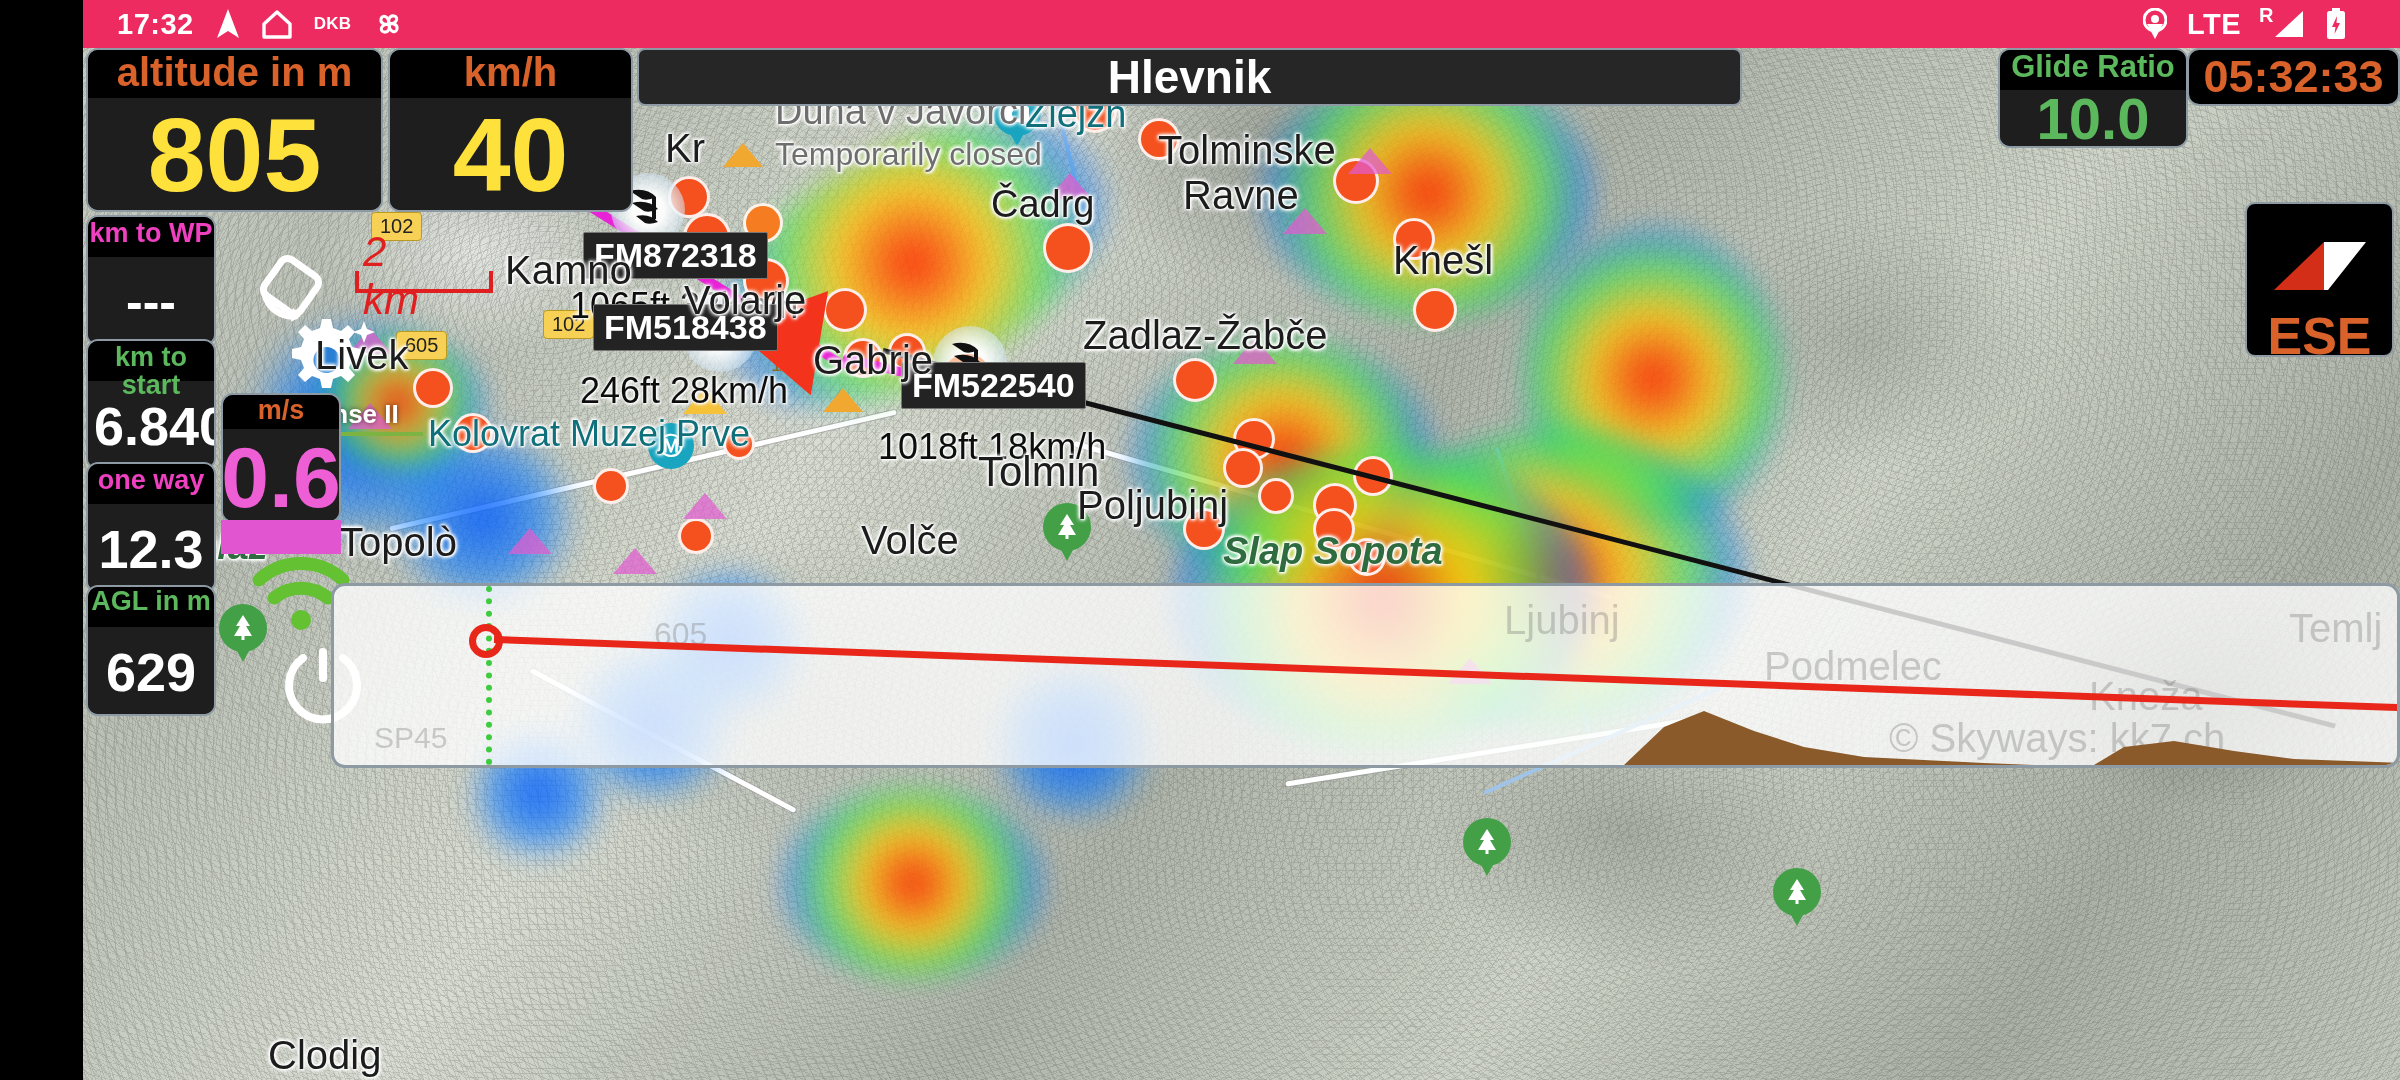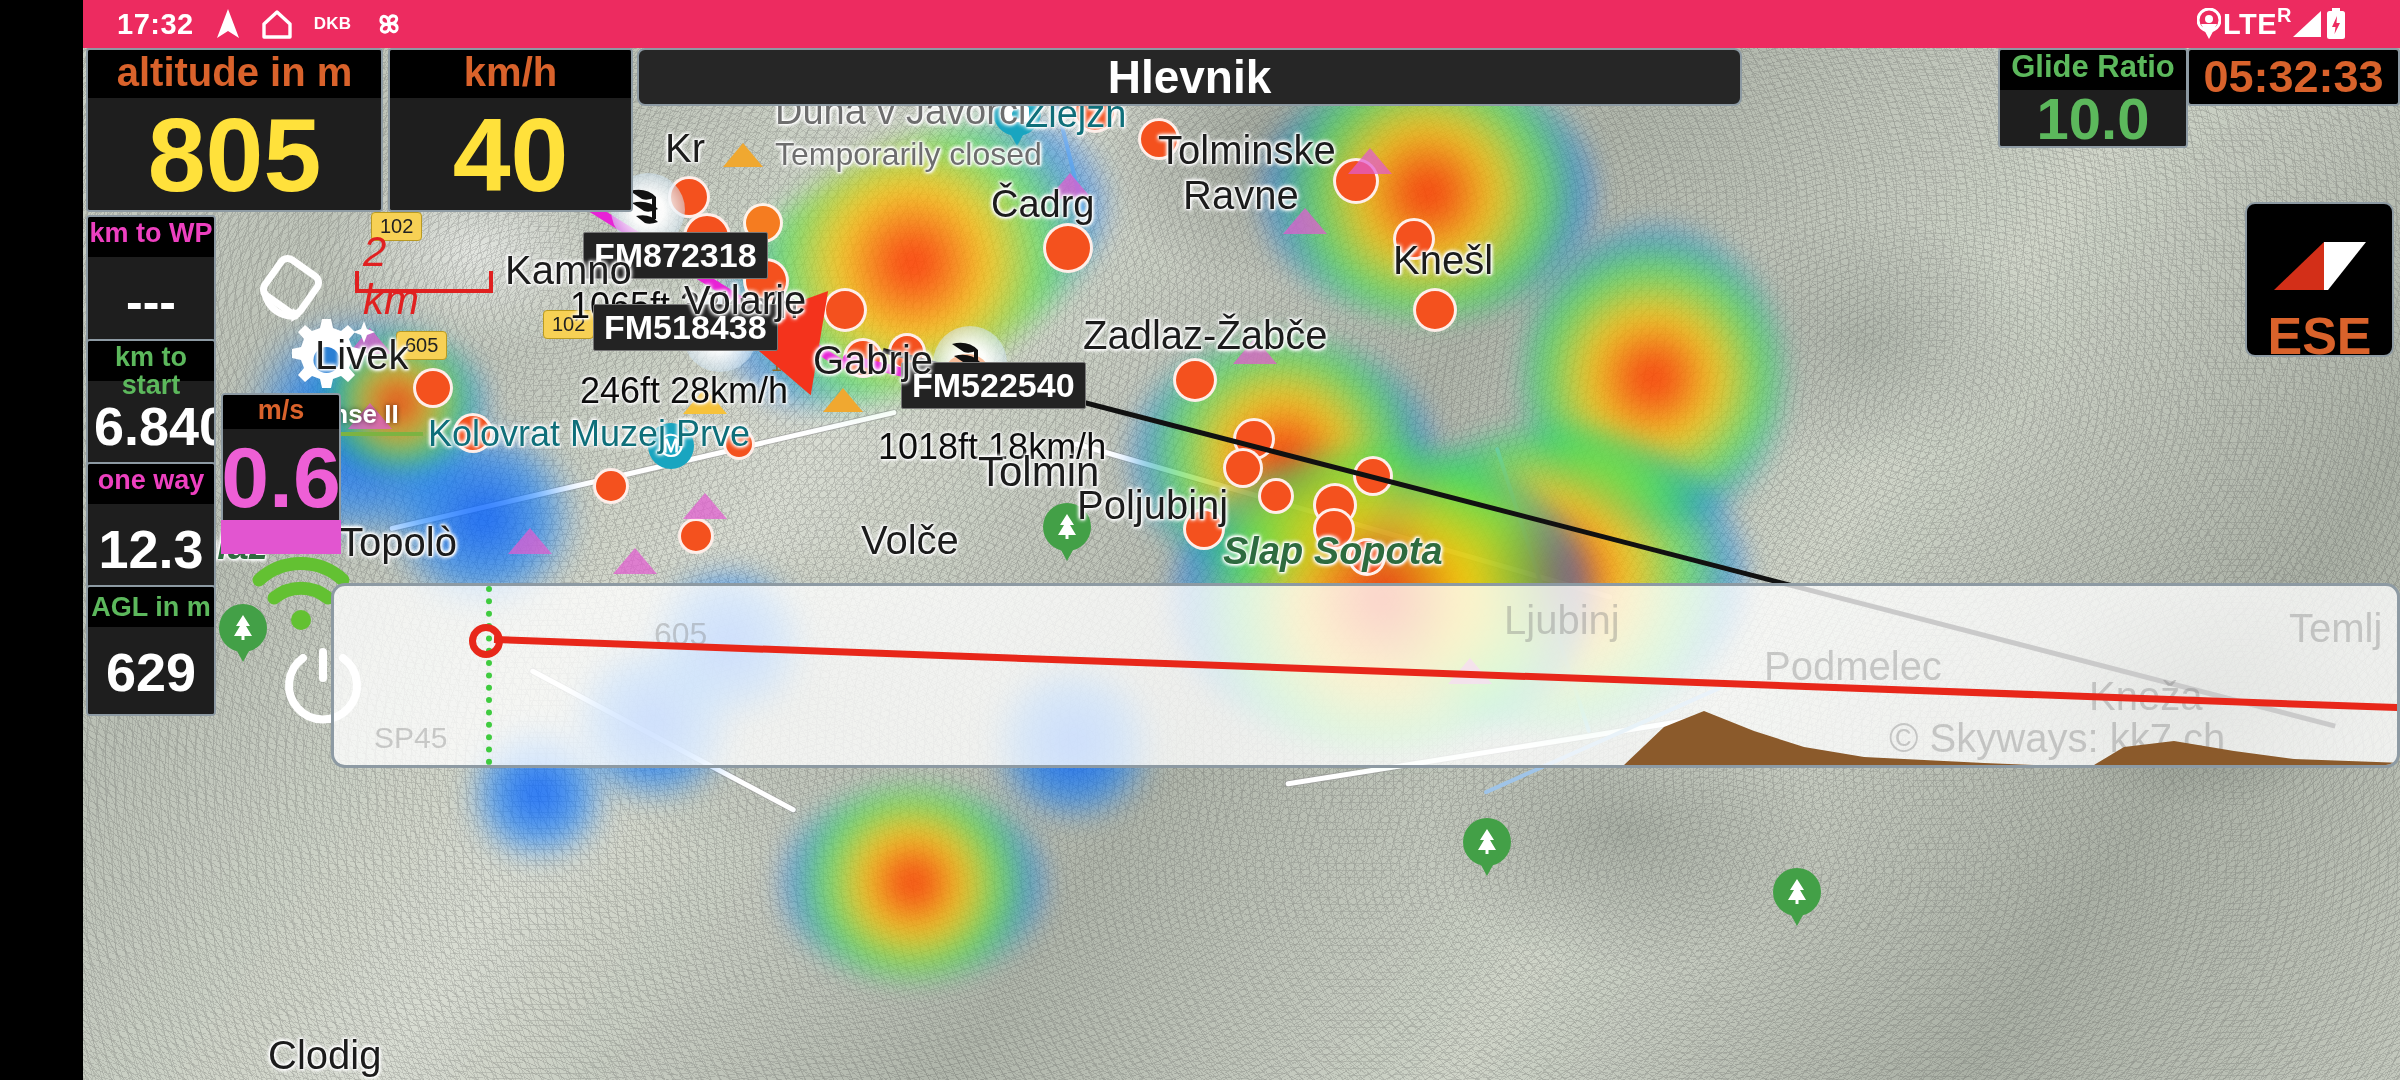--- a/index.html
+++ b/index.html
@@ -8,21 +8,21 @@
 
   #root { position:relative; width:2400px; height:1080px; background:#000; }
 
   
   .gutter-left { position:absolute; left:0; top:0; width:83px; height:1080px; background:#000; z-index:60; }
 
   
   .statusbar { position:absolute; left:83px; top:0; width:2317px; height:48px;
                background:#ED2B60; display:flex; align-items:center; z-index:50; color:#fff; }
   .sb-left { display:flex; align-items:center; gap:22px; padding-left:34px; }
-  .sb-right { margin-left:auto; display:flex; align-items:flex-start; gap:2px; padding-right:54px; }
+  .sb-right { margin-left:auto; display:flex; align-items:flex-start; gap:20px; padding-right:54px; }
   .sb-time { font-size:29px; font-weight:700; letter-spacing:.5px; }
   .sb-lte { font-size:29px; font-weight:700; letter-spacing:.5px; }
   .sb-icon { display:flex; align-items:center; }
   .dkb { font-size:17px; font-weight:700; letter-spacing:.3px; }
 
   
   .map { position:absolute; left:83px; top:48px; width:2317px; height:1032px; overflow:hidden; background:#cfd3c8; }
   .map-base {
     position:absolute; inset:-40px;
     background:
@@ -93,21 +93,21 @@
 
   
   .rot-icon { position:absolute; width:96px; height:96px; }
 
   
   .ai-sense { position:absolute; text-align:center; }
   .ai-sense .lbl { color:#fff; font-size:26px; font-weight:700; text-shadow:0 0 5px rgba(0,0,0,.6); margin-top:-4px; }
   .ai-sense .bar { height:4px; background:#7CB342; margin-top:2px; }
 
   
-  .w { position:absolute; border-radius:4px; background:#1e1e1e;
+  .w { position:absolute; border-radius:12px; background:#1e1e1e;
        border:2px solid #8d9aa3; overflow:hidden; z-index:30; }
   .w .hd { background:#000; text-align:center; font-weight:700; line-height:1.05; }
   .w .vl { display:flex; align-items:center; justify-content:center; background:#1e1e1e; }
 
   .title-bar { position:absolute; background:#262626; border:2px solid #8d9aa3; border-radius:8px;
                display:flex; align-items:center; justify-content:center; z-index:30; }
   .title-bar span { color:#fff; font-size:46px; font-weight:700; }
 
   
   .profile { position:absolute; border:3px solid #8d9aa3; border-radius:14px;
@@ -437,21 +437,21 @@
     <div class="hd" style="color:#5CB85C;font-size:27px;height:40px;padding-top:2px;">km to start</div>
     <div class="vl" style="height:89px;color:#fff;font-size:54px;font-weight:700;padding-left:21px;">6.840</div>
   </div>
 
   <div class="w" style="left:86px;top:462px;width:130px;height:131px;">
     <div class="hd" style="color:#EE40C0;font-size:27px;height:40px;padding-top:2px;">one way</div>
     <div class="vl" style="height:89px;color:#fff;font-size:54px;font-weight:700;">12.3</div>
   </div>
 
   <div class="w" style="left:86px;top:585px;width:130px;height:131px;">
-    <div class="hd" style="color:#5CB85C;font-size:27px;height:40px;padding-top:6px;">AGL in m</div>
+    <div class="hd" style="color:#5CB85C;font-size:27px;height:40px;padding-top:0;">AGL in m</div>
     <div class="vl" style="height:89px;color:#fff;font-size:54px;font-weight:700;">629</div>
   </div>
 
   <div class="w" style="left:221px;top:393px;width:120px;height:130px;">
     <div class="hd" style="color:#D9622B;font-size:27px;height:34px;padding-top:1px;">m/s</div>
     <div class="vl" style="height:96px;color:#EE5FD6;font-size:86px;font-weight:700;">0.6</div>
   </div>
   <div style="position:absolute;left:221px;top:520px;width:120px;height:34px;background:#E255D0;z-index:31;"></div>
 
   <div class="w" style="left:1998px;top:48px;width:190px;height:100px;">

